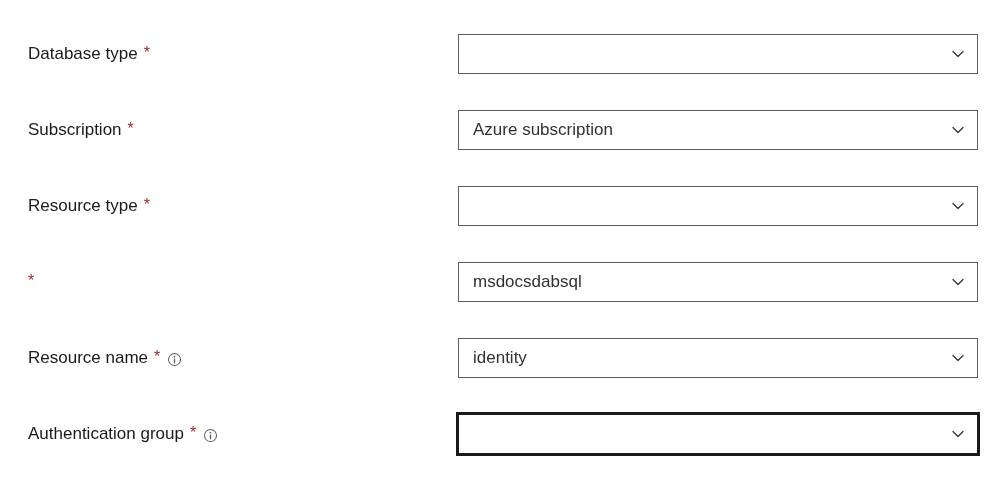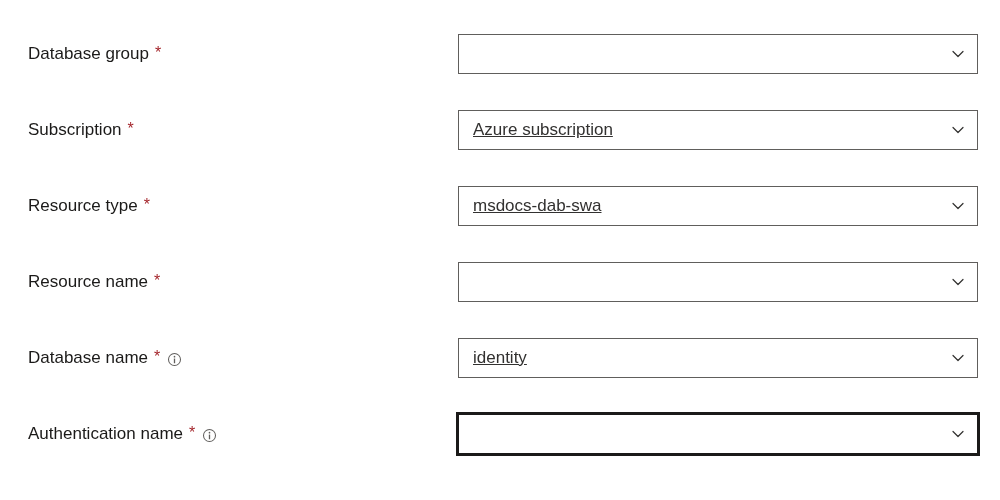--- a/index.html
+++ b/index.html
@@ -57,21 +57,20 @@
       height: 40px;
       border: 1px solid #605e5c;
       background: #ffffff;
       display: flex;
       align-items: center;
       padding: 0 40px 0 14px;
       font-size: 17px;
       color: #323130;
       cursor: pointer;
       user-select: none;
-      text-decoration: underline;
     }
     .dropdown.focused {
       outline: 2px solid #1b1a19;
       outline-offset: 0;
       border-color: #1b1a19;
     }
     .dropdown-chevron {
       position: absolute;
       right: 12px;
       top: 50%;
@@ -85,21 +84,21 @@
       overflow: hidden;
       text-overflow: ellipsis;
       min-height: 1em;
     }
   </style>
 </head>
 <body>
 
 <div class="form-grid">
     <div class="label-cell">
-      <span>Database group</span>
+      <span>Database type</span>
       <span class="required-asterisk">*</span>
     </div>
     <div class="control-cell">
       <div class="dropdown" role="combobox">
         <span class="dropdown-value"></span>
         <span class="dropdown-chevron">
           <svg width="14" height="14" viewBox="0 0 14 14" fill="none" xmlns="http://www.w3.org/2000/svg">
   <path d="M2 4.5 L7 9.5 L12 4.5" stroke="currentColor" stroke-width="1.2" fill="none" stroke-linecap="round" stroke-linejoin="round"></path>
 </svg>
         </span>
@@ -118,64 +117,63 @@
 </svg>
         </span>
       </div>
     </div>
     <div class="label-cell">
       <span>Resource type</span>
       <span class="required-asterisk">*</span>
     </div>
     <div class="control-cell">
       <div class="dropdown" role="combobox">
-        <span class="dropdown-value">msdocs-dab-swa</span>
+        <span class="dropdown-chevron">
+          <svg width="14" height="14" viewBox="0 0 14 14" fill="none" xmlns="http://www.w3.org/2000/svg">
+  <path d="M2 4.5 L7 9.5 L12 4.5" stroke="currentColor" stroke-width="1.2" fill="none" stroke-linecap="round" stroke-linejoin="round"></path>
+</svg>
+        </span>
+      </div>
+    </div>
+    <div class="label-cell">
+      <span class="required-asterisk">*</span>
+    </div>
+    <div class="control-cell">
+      <div class="dropdown" role="combobox">
+        <span class="dropdown-value">msdocsdabsql</span>
         <span class="dropdown-chevron">
           <svg width="14" height="14" viewBox="0 0 14 14" fill="none" xmlns="http://www.w3.org/2000/svg">
   <path d="M2 4.5 L7 9.5 L12 4.5" stroke="currentColor" stroke-width="1.2" fill="none" stroke-linecap="round" stroke-linejoin="round"></path>
 </svg>
         </span>
       </div>
     </div>
     <div class="label-cell">
       <span>Resource name</span>
-      <span class="required-asterisk">*</span>
-    </div>
-    <div class="control-cell">
-      <div class="dropdown" role="combobox">
-        <span class="dropdown-chevron">
-          <svg width="14" height="14" viewBox="0 0 14 14" fill="none" xmlns="http://www.w3.org/2000/svg">
-  <path d="M2 4.5 L7 9.5 L12 4.5" stroke="currentColor" stroke-width="1.2" fill="none" stroke-linecap="round" stroke-linejoin="round"></path>
-</svg>
-        </span>
-      </div>
-    </div>
-    <div class="label-cell">
-      <span>Database name</span>
       <span class="required-asterisk">*</span>
       <span class="info-icon">
         <svg width="15" height="15" viewBox="0 0 16 16" fill="none" xmlns="http://www.w3.org/2000/svg">
   <circle cx="8" cy="8" r="6.4" stroke="currentColor" stroke-width="1.1" fill="none"></circle>
   <circle cx="8" cy="5" r="0.9" fill="currentColor"></circle>
   <rect x="7.3" y="7" width="1.4" height="5" fill="currentColor"></rect>
 </svg>
       </span>
     </div>
     <div class="control-cell">
       <div class="dropdown" role="combobox">
         <span class="dropdown-value">identity</span>
         <span class="dropdown-chevron">
           <svg width="14" height="14" viewBox="0 0 14 14" fill="none" xmlns="http://www.w3.org/2000/svg">
   <path d="M2 4.5 L7 9.5 L12 4.5" stroke="currentColor" stroke-width="1.2" fill="none" stroke-linecap="round" stroke-linejoin="round"></path>
 </svg>
         </span>
       </div>
     </div>
     <div class="label-cell">
-      <span>Authentication name</span>
+      <span>Authentication group</span>
       <span class="required-asterisk">*</span>
       <span class="info-icon">
         <svg width="15" height="15" viewBox="0 0 16 16" fill="none" xmlns="http://www.w3.org/2000/svg">
   <circle cx="8" cy="8" r="6.4" stroke="currentColor" stroke-width="1.1" fill="none"></circle>
   <circle cx="8" cy="5" r="0.9" fill="currentColor"></circle>
   <rect x="7.3" y="7" width="1.4" height="5" fill="currentColor"></rect>
 </svg>
       </span>
     </div>
     <div class="control-cell">

